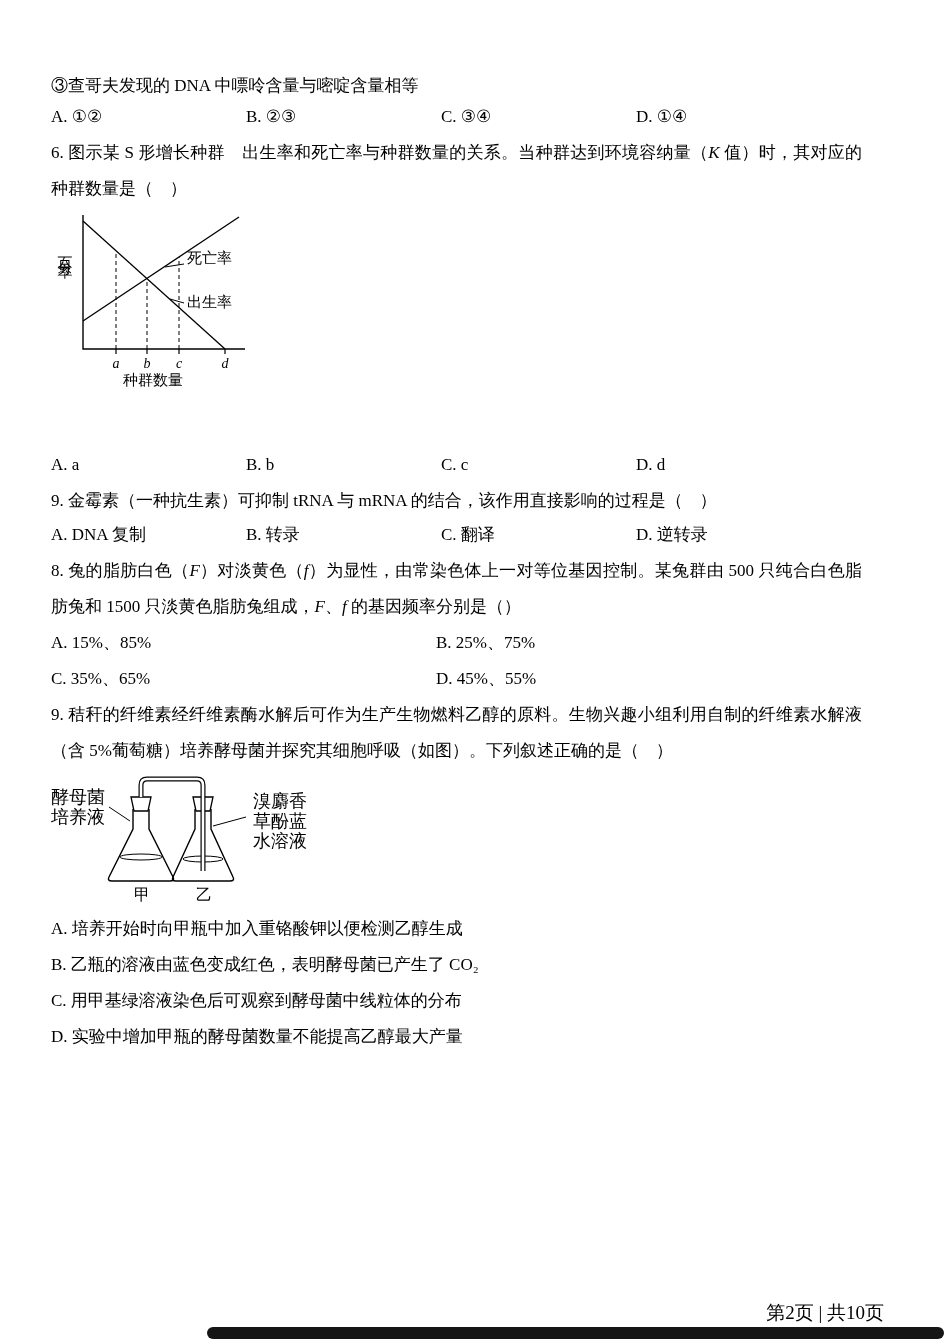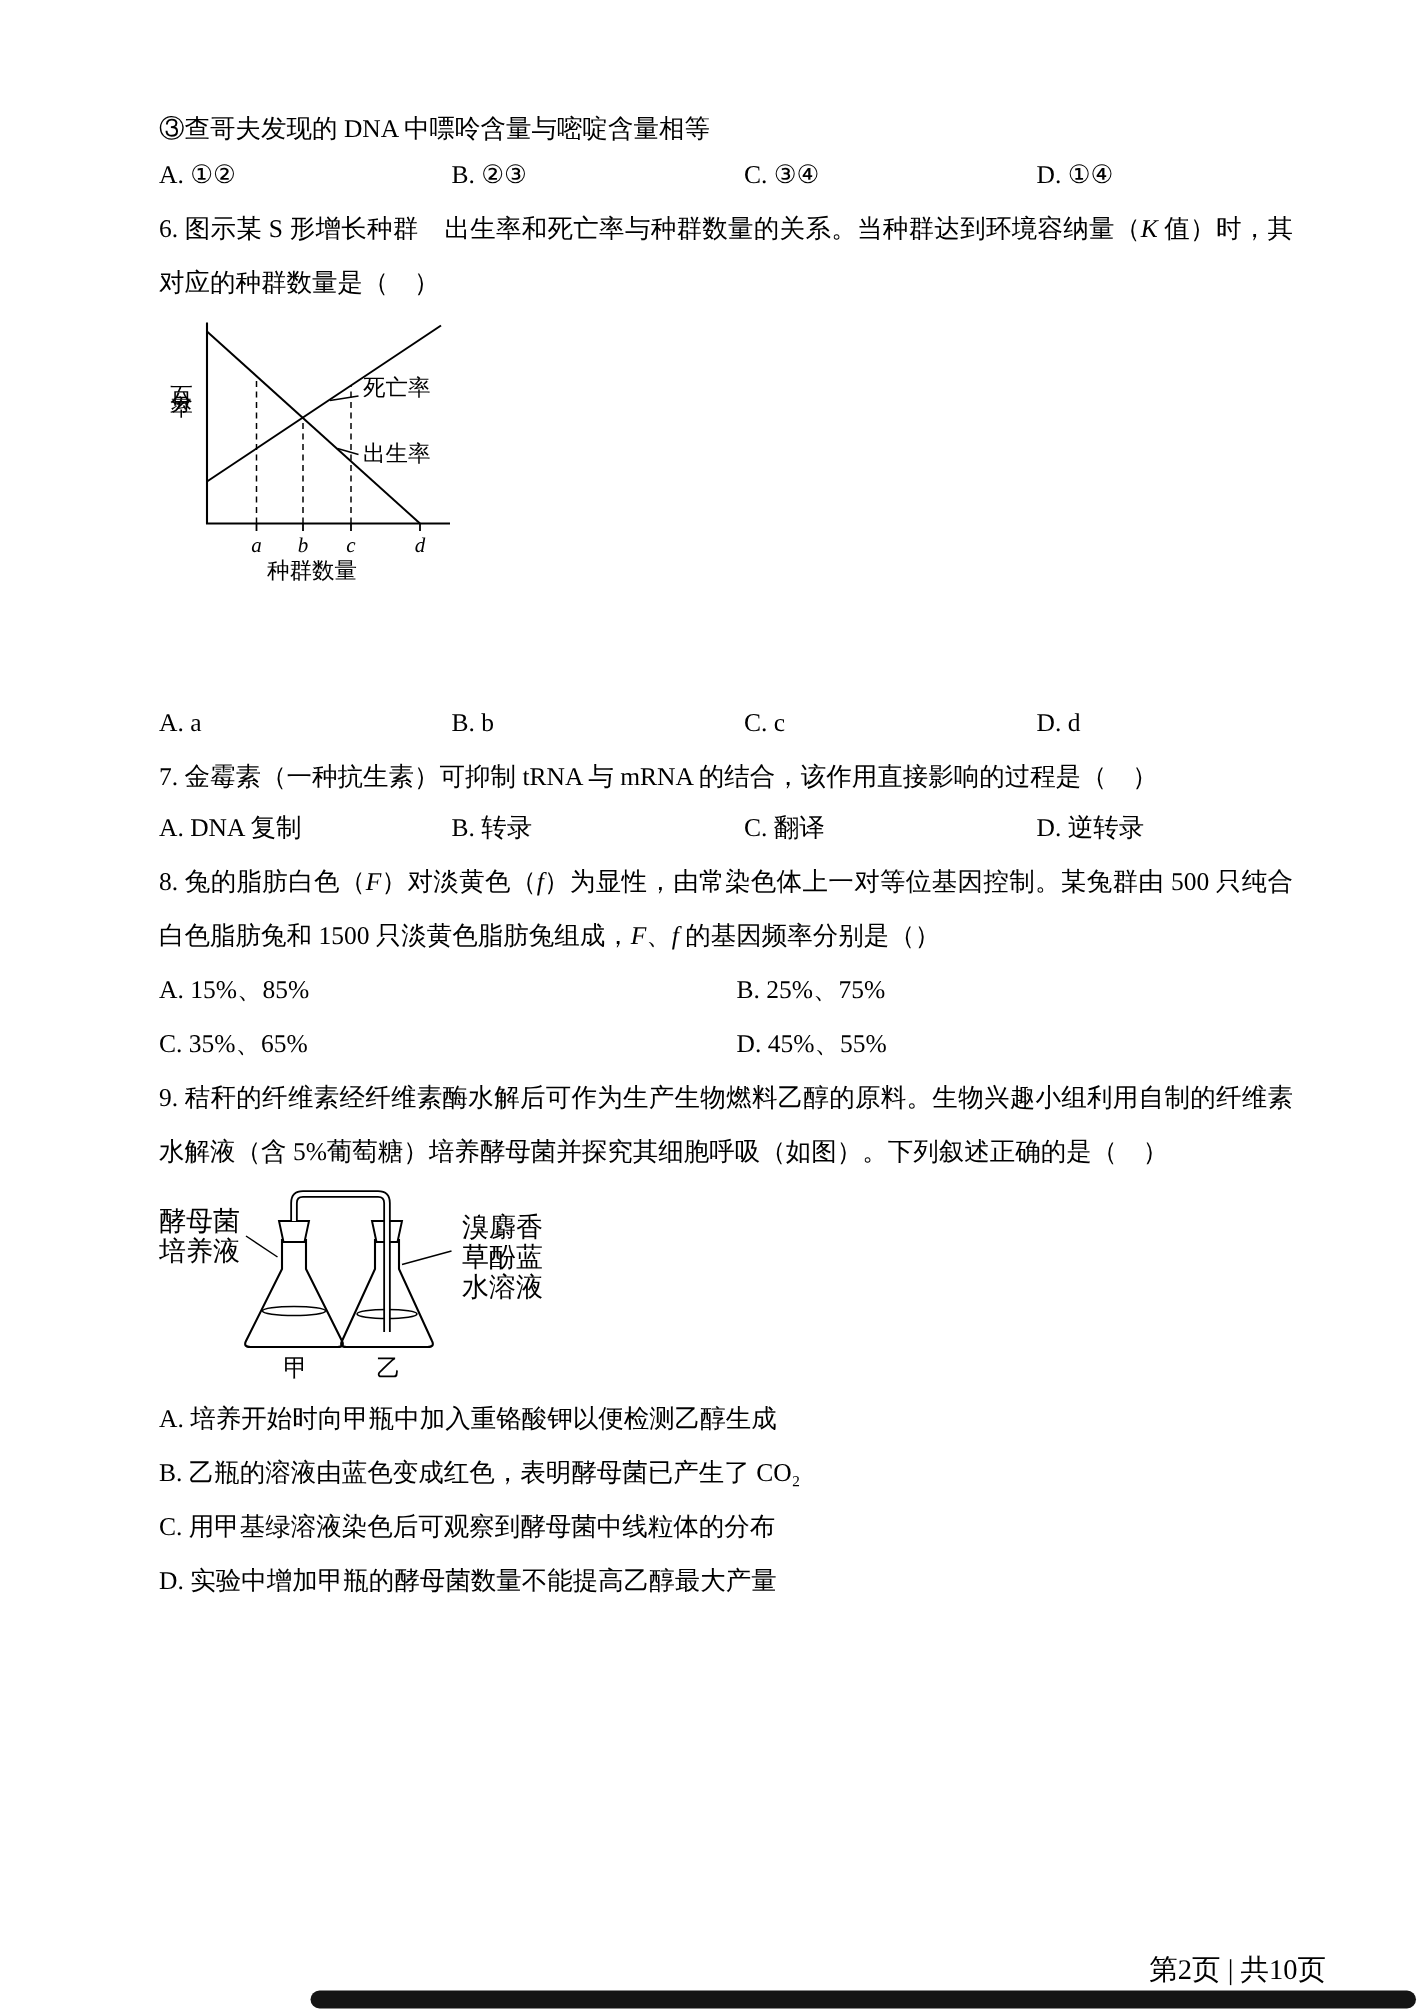--- a/index.html
+++ b/index.html
@@ -1,26 +1,26 @@
 <!DOCTYPE html>
 <html><head>
 <meta charset="utf-8">
 <style>
   html,body{margin:0;padding:0;}
   body{
     width:950px;height:1344px;background:#ffffff;color:#000;
     font-family:"Liberation Serif","DejaVu Serif",serif;
     position:relative;overflow:hidden;
   }
-  .content{position:absolute;top:0;left:0;right:0;padding:68px 88px 0 106px;font-size:17px;}
+  .content{position:absolute;top:0;left:0;right:0;padding:68px 88px 0 51px;font-size:17px;}
   p.q{margin:0;line-height:36px;}
   .just{text-align:justify;}
   .lh34{line-height:34px;}
   .mt2{margin-top:2px}.mt4{margin-top:4px}.mt8{margin-top:8px}.mt10{margin-top:10px}.mt16{margin-top:16px}
-  .mt25{margin-top:25px}.mt56{margin-top:73px}.mtm2{margin-top:-2px}.mtm4{margin-top:-4px}.mtm5{margin-top:-5px}
+  .mt25{margin-top:25px}.mt56{margin-top:56px}.mtm2{margin-top:-2px}.mtm4{margin-top:-4px}.mtm5{margin-top:-5px}
   .opts4{display:grid;grid-template-columns:195px 195px 195px 1fr;line-height:36px;}
   .opts2{display:grid;grid-template-columns:385px 1fr;line-height:36px;}
   i.gi{font-style:italic;font-family:inherit;}
   .emdot{
     -webkit-text-emphasis:filled dot #000;
     -webkit-text-emphasis-position:under;
     text-emphasis:filled dot #000;
     text-emphasis-position:under right;
   }
   .figure{position:relative;text-align:center;}
@@ -82,21 +82,21 @@
       <div class="vlabel">百分率</div>
     </div>
 
     <div class="opts4 mt56">
       <span>A. a</span>
       <span>B. b</span>
       <span>C. c</span>
       <span>D. d</span>
     </div>
 
-    <p class="q mt8">7. 金霉素（一种抗生素）可抑制 tRNA 与 mRNA 的结合，该作用直接影响的过程是（　）</p>
+    <p class="q mt8">9. 金霉素（一种抗生素）可抑制 tRNA 与 mRNA 的结合，该作用直接影响的过程是（　）</p>
     <div class="opts4 mtm2">
       <span>A. DNA 复制</span>
       <span>B. 转录</span>
       <span>C. 翻译</span>
       <span>D. 逆转录</span>
     </div>
 
     <p class="q mt10 just"><span>8. 兔的脂肪白色（</span><i class="gi">F</i><span>）对淡黄色（</span><i class="gi">f</i><span>）为显性，由常染色体上一对等位基因控制。某兔群由 500 只纯合白色脂肪兔和 1500 只淡黄色脂肪兔组成，</span><i class="gi">F</i><span>、</span><i class="gi">f</i><span> 的基因频率分别是（）</span></p>
 
     <div class="opts2">

